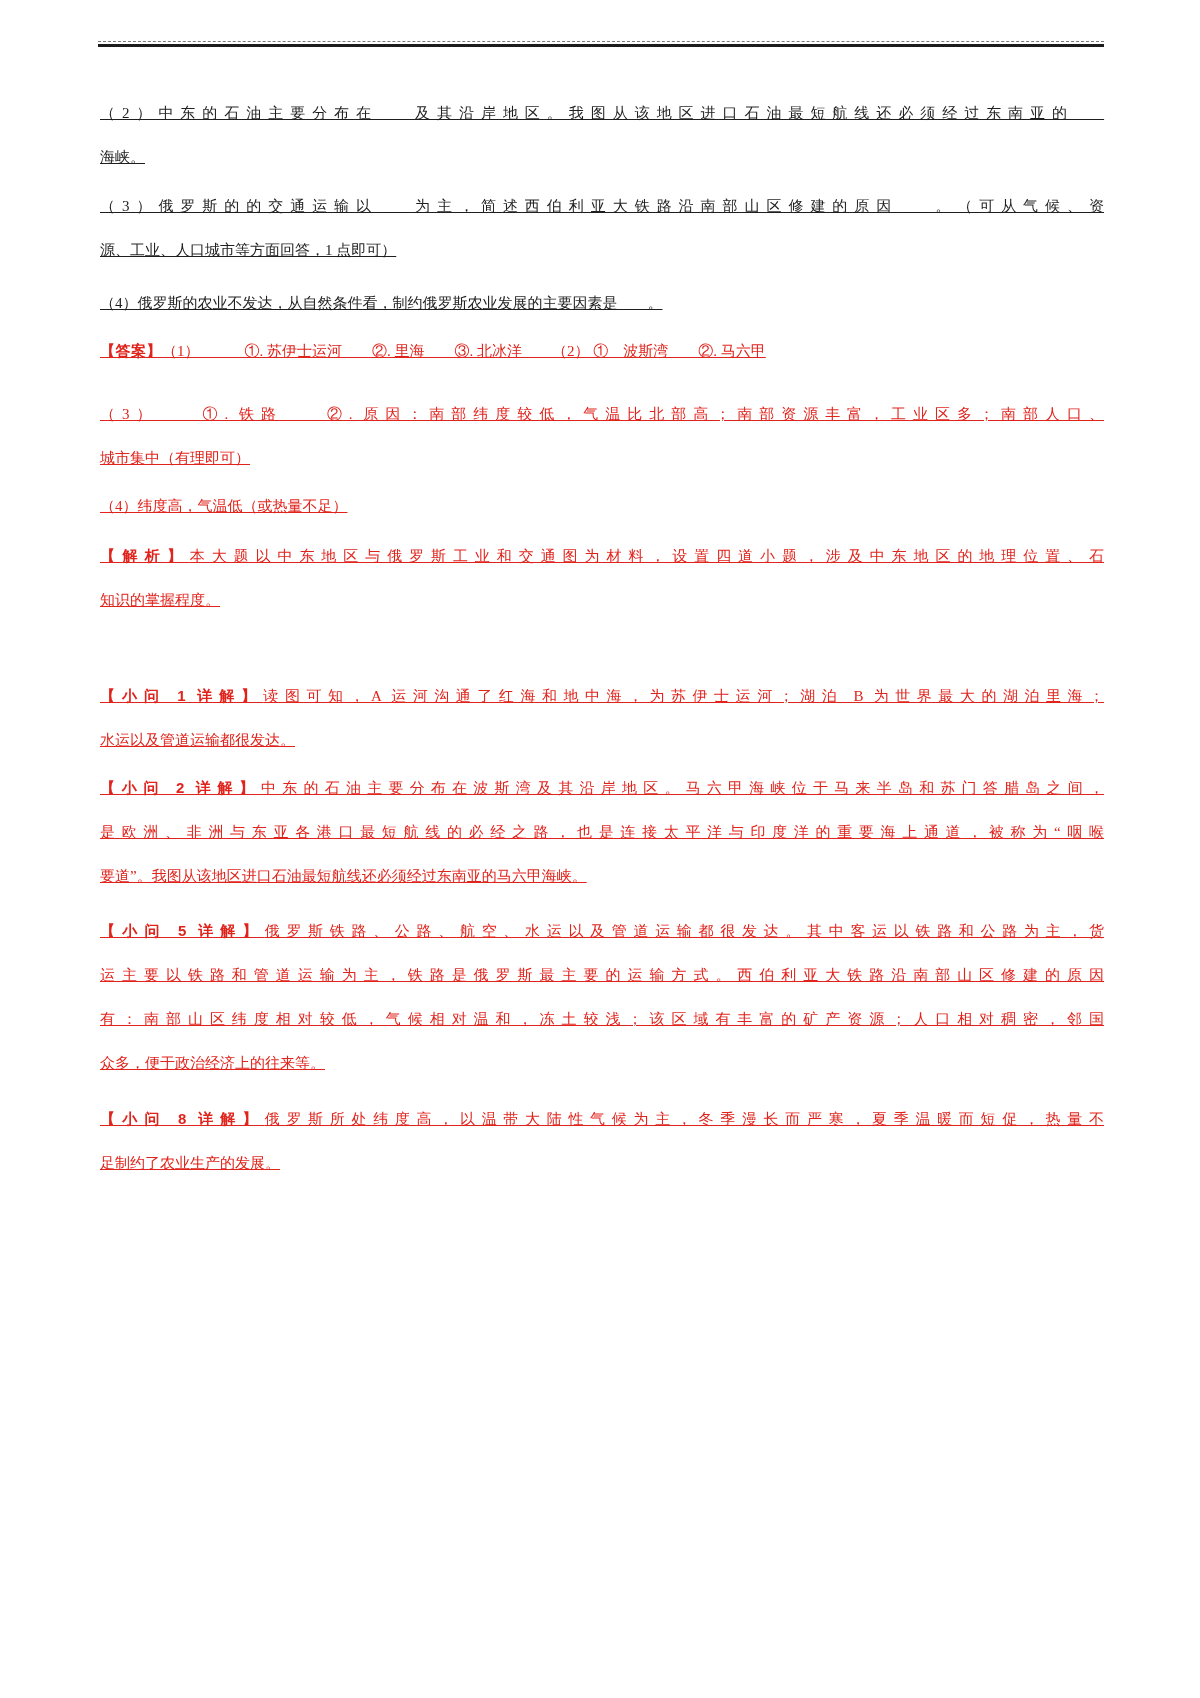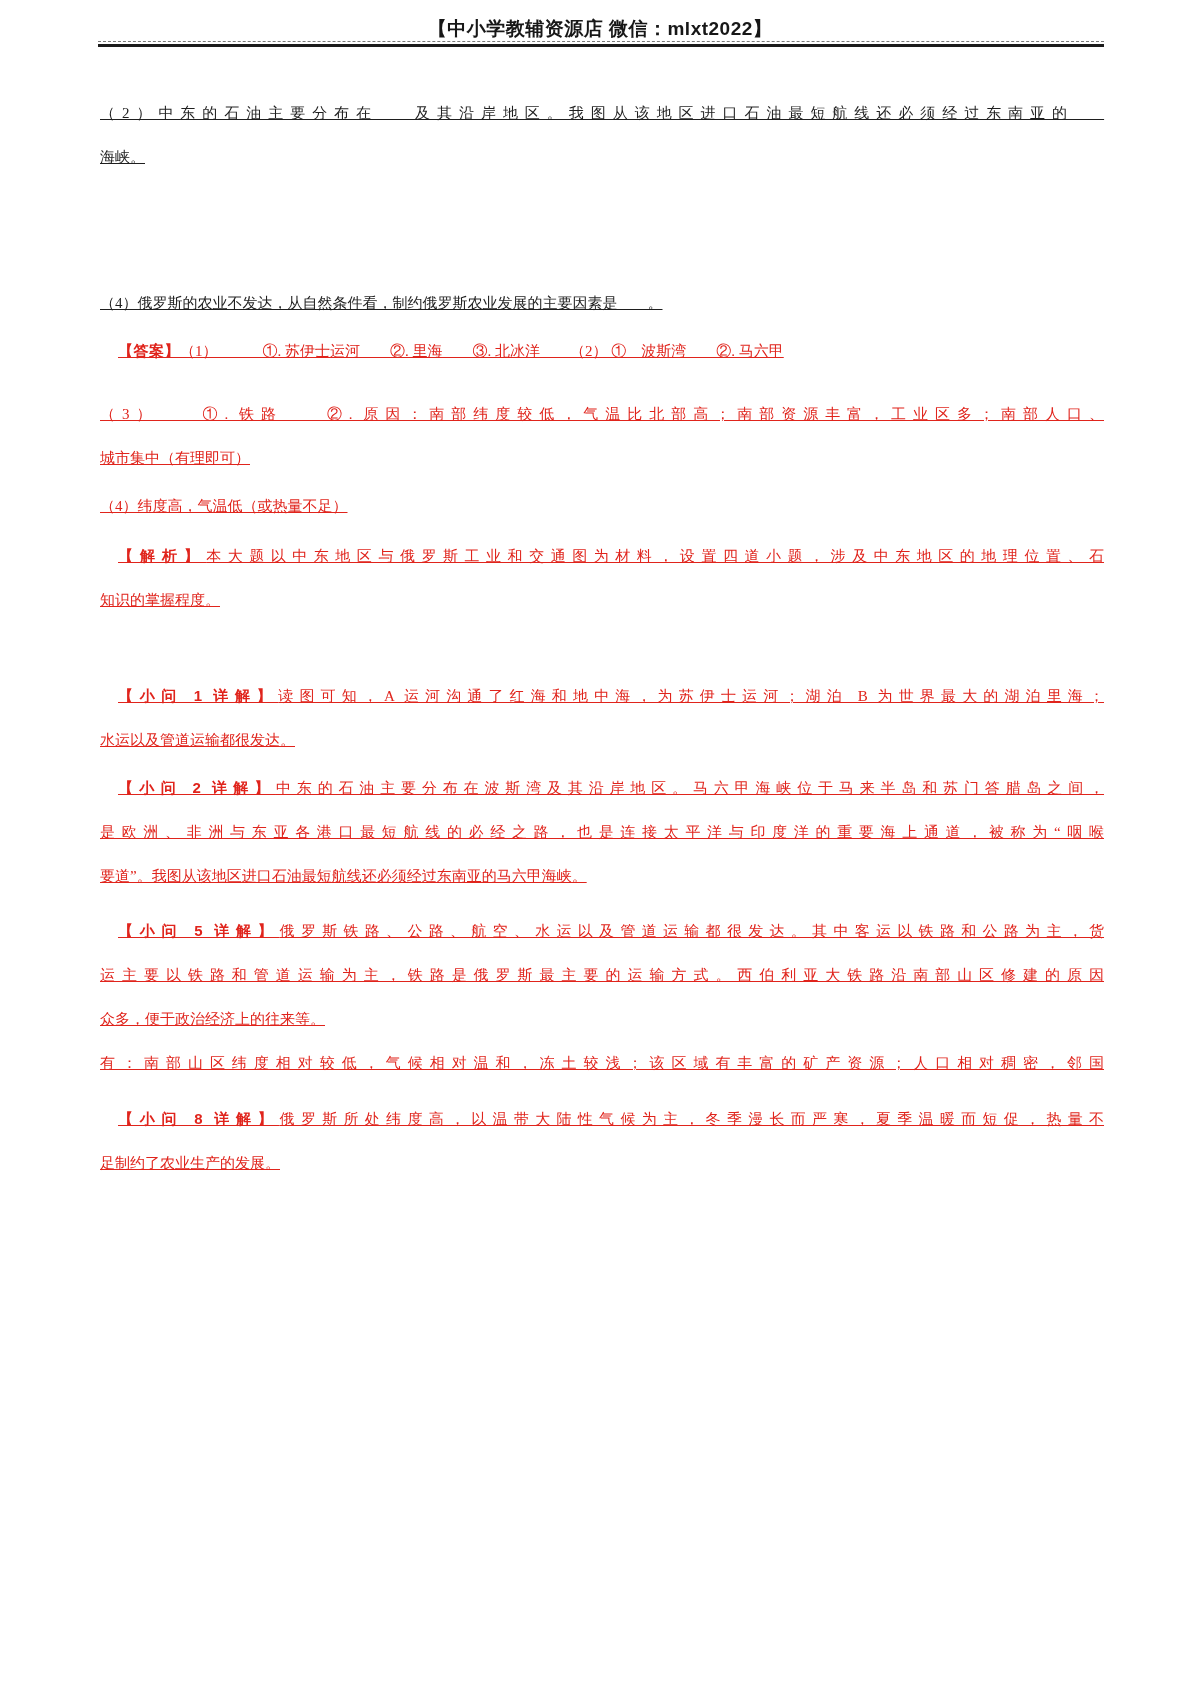--- a/index.html
+++ b/index.html
@@ -19,37 +19,40 @@
     border-top:1px dashed #7a7a7a;border-bottom:3px solid #1c1c1c;
   }
   .para{
     position:absolute;left:100px;width:1004px;
     font-size:15px;line-height:44px;text-decoration:underline;
   }
   .line{height:44px;white-space:pre-wrap;text-align:justify;}
   .line.fill{text-align-last:justify;}
   .lbl{
     font-family:"Liberation Sans","DejaVu Sans",sans-serif;
-    font-weight:600;letter-spacing:0.5px;margin-left:18px;
+    font-weight:600;letter-spacing:0.5px;
   }
   
   .pp1{top:91px}.pp2{top:184px}.pp3{top:281px}.pp4{top:329px}
   .pp5{top:392px}.pp6{top:484px}.pp7{top:534px}.pp8{top:674px}
   .pp9{top:766px}.pp10{top:909px}.pp11{top:1097px}
 </style>
 </head>
 <body style="background: rgb(255, 255, 255);">
 
 <div class="page">
-  <div class="header">【中小学教辅资源店 微信：mlxt2022】</div>
   <div class="rule"></div>
 
   <div class="para pp1" style="color: rgb(31, 31, 31);">
       <div class="line fill">（2）中东的石油主要分布在____及其沿岸地区。我图从该地区进口石油最短航线还必须经过东南亚的____</div>
       <div class="line">海峡。</div>
+    </div>
+  <div class="para pp2" style="color: rgb(31, 31, 31);">
+      <div class="line fill">（3）俄罗斯的的交通运输以____为主，简述西伯利亚大铁路沿南部山区修建的原因____。（可从气候、资</div>
+      <div class="line">源、工业、人口城市等方面回答，1 点即可）</div>
     </div>
   <div class="para pp3" style="color: rgb(31, 31, 31);">
       <div class="line">（4）俄罗斯的农业不发达，从自然条件看，制约俄罗斯农业发展的主要因素是____。</div>
     </div>
   <div class="para pp4" style="color: rgb(224, 36, 28);">
       <div class="line"><span class="lbl">【答案】</span>（1）　　　①. 苏伊士运河　　②. 里海　　③. 北冰洋　　（2） ①　波斯湾　　②. 马六甲</div>
     </div>
   <div class="para pp5" style="color: rgb(224, 36, 28);">
       <div class="line fill">（3）　　①. 铁路　　②. 原因：南部纬度较低，气温比北部高；南部资源丰富，工业区多；南部人口、</div>
       <div class="line">城市集中（有理即可）</div>
@@ -66,20 +69,20 @@
       <div class="line">水运以及管道运输都很发达。</div>
     </div>
   <div class="para pp9" style="color: rgb(224, 36, 28);">
       <div class="line fill"><span class="lbl">【小问 2 详解】</span>中东的石油主要分布在波斯湾及其沿岸地区。马六甲海峡位于马来半岛和苏门答腊岛之间，</div>
       <div class="line fill">是欧洲、非洲与东亚各港口最短航线的必经之路，也是连接太平洋与印度洋的重要海上通道，被称为“咽喉</div>
       <div class="line">要道”。我图从该地区进口石油最短航线还必须经过东南亚的马六甲海峡。</div>
     </div>
   <div class="para pp10" style="color: rgb(224, 36, 28);">
       <div class="line fill"><span class="lbl">【小问 5 详解】</span>俄罗斯铁路、公路、航空、水运以及管道运输都很发达。其中客运以铁路和公路为主，货</div>
       <div class="line fill">运主要以铁路和管道运输为主，铁路是俄罗斯最主要的运输方式。西伯利亚大铁路沿南部山区修建的原因</div>
+      <div class="line fill">有：南部山区纬度相对较低，气候相对温和，冻土较浅；该区域有丰富的矿产资源；人口相对稠密，邻国</div>
       <div class="line">众多，便于政治经济上的往来等。</div>
-      <div class="line fill">有：南部山区纬度相对较低，气候相对温和，冻土较浅；该区域有丰富的矿产资源；人口相对稠密，邻国</div>
     </div>
   <div class="para pp11" style="color: rgb(224, 36, 28);">
       <div class="line fill"><span class="lbl">【小问 8 详解】</span>俄罗斯所处纬度高，以温带大陆性气候为主，冬季漫长而严寒，夏季温暖而短促，热量不</div>
       <div class="line">足制约了农业生产的发展。</div>
     </div>
 </div>
 
 </body></html>

